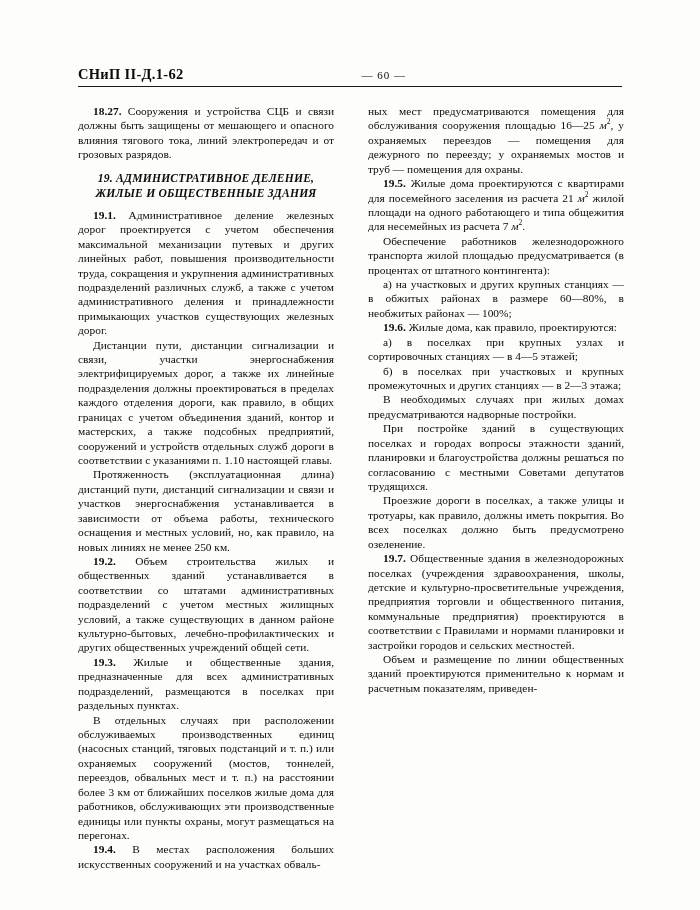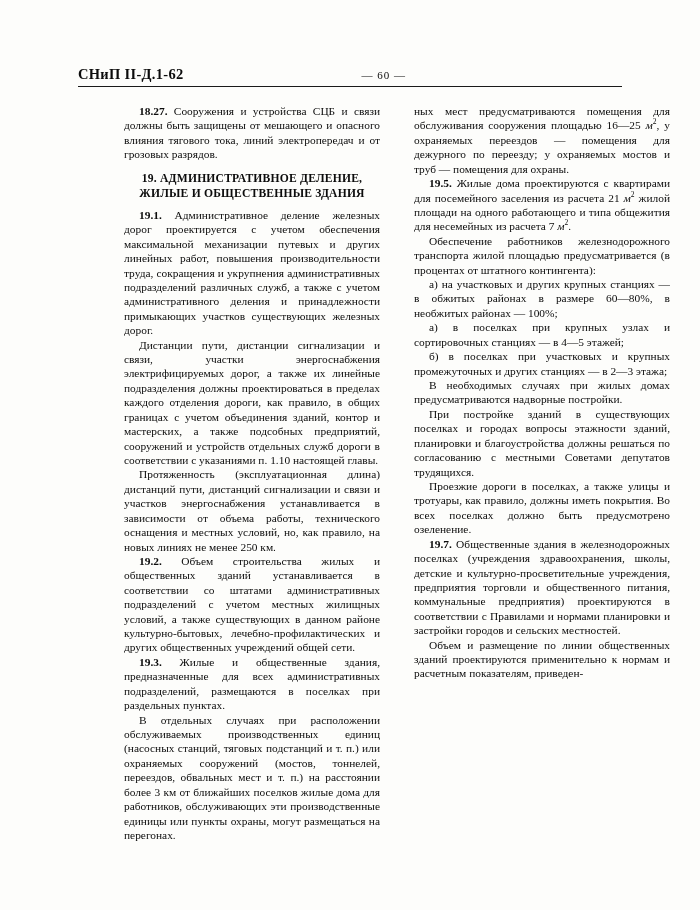--- a/index.html
+++ b/index.html
@@ -46,21 +46,20 @@
     background: #1a1a1a;
   }
   .columns {
     position: absolute;
     top: 104px;
     left: 78px;
     width: 546px;
     height: 780px;
     display: flex;
     gap: 34px;
-    margin-left: 46px;
   }
   .col {
     width: 262px;
     font-size: 11.4px;
     line-height: 1.265;
     text-align: justify;
     text-justify: inter-word;
     hyphens: manual;
   }
   .col p {
@@ -71,20 +70,21 @@
     text-indent: 0;
   }
   .sec-title {
     text-align: center;
     font-weight: bold;
     font-size: 11.6px;
     line-height: 1.3;
     margin: 9px 0 7px 0;
     text-indent: 0;
     letter-spacing: 0.2px;
+    font-style: italic;
   }
   .num {
     font-weight: bold;
   }
   .ital {
     font-style: italic;
   }
   sup {
     font-size: 7.5px;
     vertical-align: super;
@@ -111,29 +111,31 @@
         <div>19. АДМИНИСТРАТИВНОЕ ДЕЛЕНИЕ,</div>
         <div>ЖИЛЫЕ И ОБЩЕСТВЕННЫЕ ЗДАНИЯ</div>
       </div>
 
       <p><span class="num">19.1.</span><span> Административное деление железных дорог проектируется с учетом обеспечения максимальной механизации путевых и других линейных работ, повышения производительности труда, сокращения и укрупнения административных подразделений различных служб, а также с учетом административного деления и принадлежности примыкающих участков существующих железных дорог.</span></p>
       <p><span>Дистанции пути, дистанции сигнализации и связи, участки энергоснабжения электрифицируемых дорог, а также их линейные подразделения должны проектироваться в пределах каждого отделения дороги, как правило, в общих границах с учетом объединения зданий, контор и мастерских, а также подсобных предприятий, сооружений и устройств отдельных служб дороги в соответствии с указаниями п. 1.10 настоящей главы.</span></p>
       <p><span>Протяженность (эксплуатационная длина) дистанций пути, дистанций сигнализации и связи и участков энергоснабжения устанавливается в зависимости от объема работы, технического оснащения и местных условий, но, как правило, на новых линиях не менее 250 км.</span></p>
       <p><span class="num">19.2.</span><span> Объем строительства жилых и общественных зданий устанавливается в соответствии со штатами административных подразделений с учетом местных жилищных условий, а также существующих в данном районе культурно-бытовых, лечебно-профилактических и других общественных учреждений общей сети.</span></p>
       <p><span class="num">19.3.</span><span> Жилые и общественные здания, предназначенные для всех административных подразделений, размещаются в поселках при раздельных пунктах.</span></p>
       <p><span>В отдельных случаях при расположении обслуживаемых производственных единиц (насосных станций, тяговых подстанций и т. п.) или охраняемых сооружений (мостов, тоннелей, переездов, обвальных мест и т. п.) на расстоянии более 3 км от ближайших поселков жилые дома для работников, обслуживающих эти производственные единицы или пункты охраны, могут размещаться на перегонах.</span></p>
+      <p><span class="num">19.4.</span><span> В местах расположения больших искусственных сооружений и на участках обваль-</span></p>
     </div>
 
     <div class="col">
       <p class="noindent"><span>ных мест предусматриваются помещения для обслуживания сооружения площадью 16—25 </span><span class="ital">м</span><sup>2</sup><span>, у охраняемых переездов — помещения для дежурного по переезду; у охраняемых мостов и труб — помещения для охраны.</span></p>
 
       <p><span class="num">19.5.</span><span> Жилые дома проектируются с квартирами для посемейного заселения из расчета 21 </span><span class="ital">м</span><sup>2</sup><span> жилой площади на одного работающего и типа общежития для несемейных из расчета 7 </span><span class="ital">м</span><sup>2</sup><span>.</span></p>
 
       <p><span>Обеспечение работников железнодорожного транспорта жилой площадью предусматривается (в процентах от штатного контингента):</span></p>
       <p><span>а) на участковых и других крупных станциях — в обжитых районах в размере 60—80%, в необжитых районах — 100%;</span></p>
+      <p><span class="num">19.6.</span><span> Жилые дома, как правило, проектируются:</span></p>
       <p><span>а) в поселках при крупных узлах и сортировочных станциях — в 4—5 этажей;</span></p>
       <p><span>б) в поселках при участковых и крупных промежуточных и других станциях — в 2—3 этажа;</span></p>
       <p><span>В необходимых случаях при жилых домах предусматриваются надворные постройки.</span></p>
       <p><span>При постройке зданий в существующих поселках и городах вопросы этажности зданий, планировки и благоустройства должны решаться по согласованию с местными Советами депутатов трудящихся.</span></p>
       <p><span>Проезжие дороги в поселках, а также улицы и тротуары, как правило, должны иметь покрытия. Во всех поселках должно быть предусмотрено озеленение.</span></p>
       <p><span class="num">19.7.</span><span> Общественные здания в железнодорожных поселках (учреждения здравоохранения, школы, детские и культурно-просветительные учреждения, предприятия торговли и общественного питания, коммунальные предприятия) проектируются в соответствии с Правилами и нормами планировки и застройки городов и сельских местностей.</span></p>
       <p><span>Объем и размещение по линии общественных зданий проектируются применительно к нормам и расчетным показателям, приведен-</span></p>
     </div>
 
   </div>

